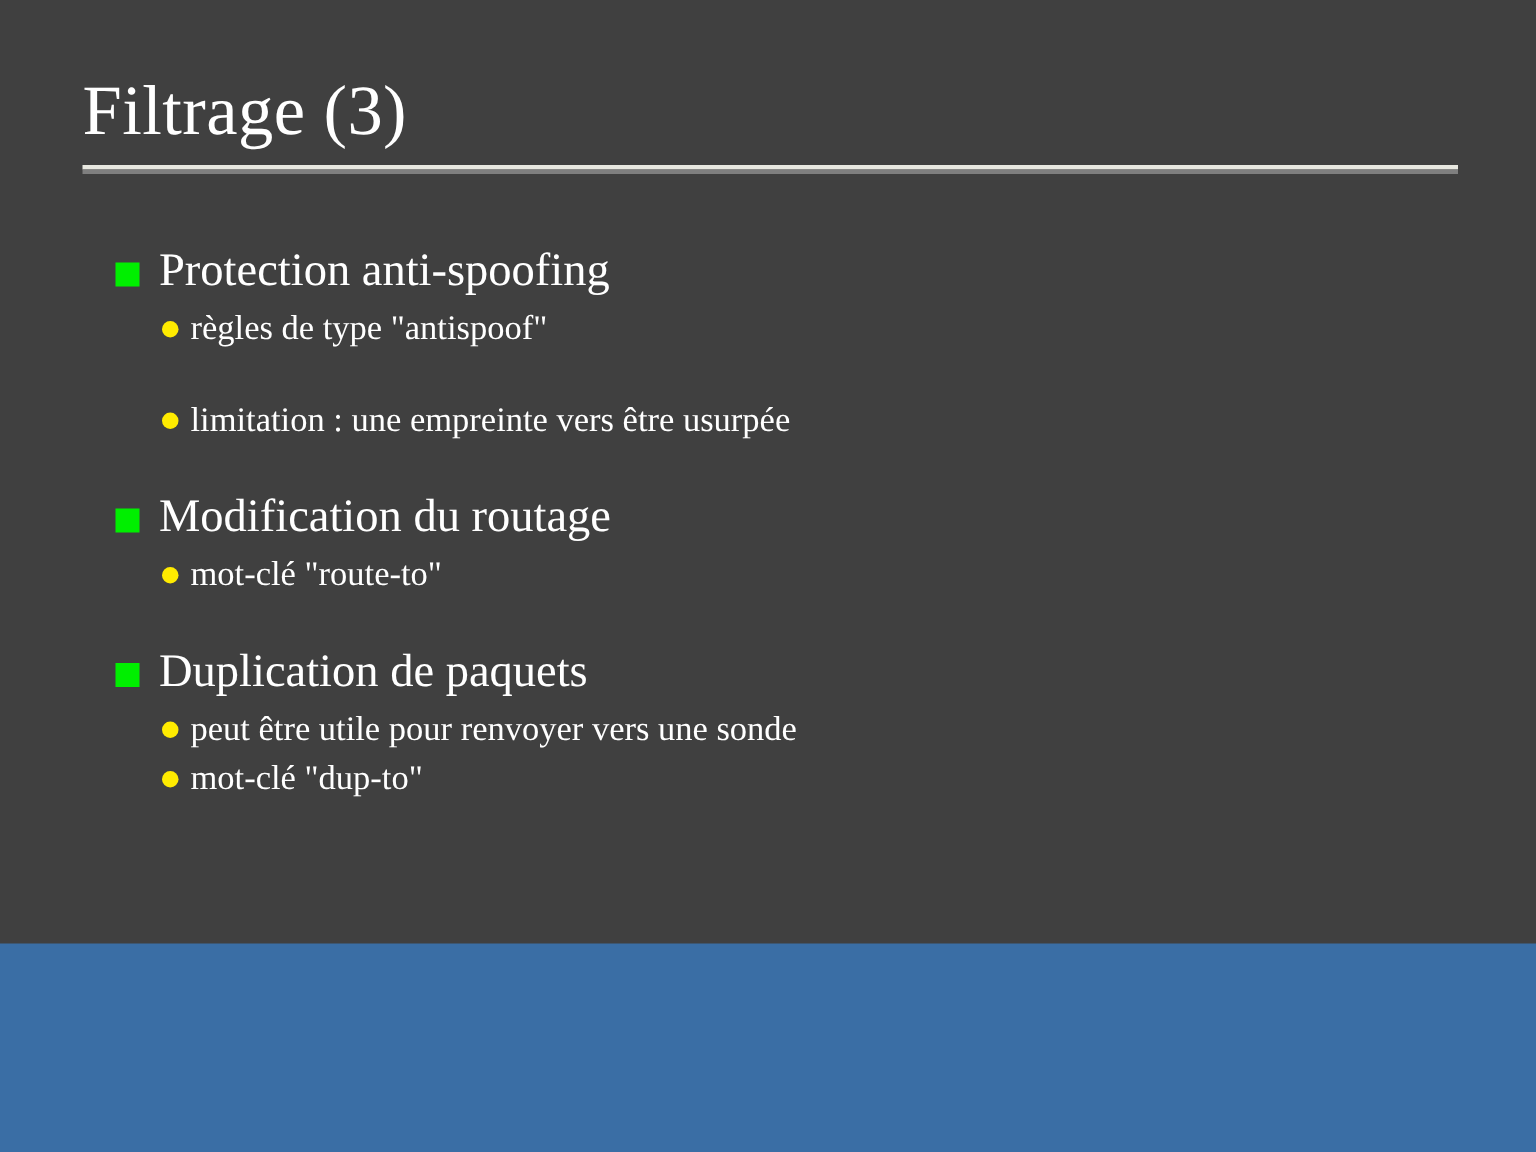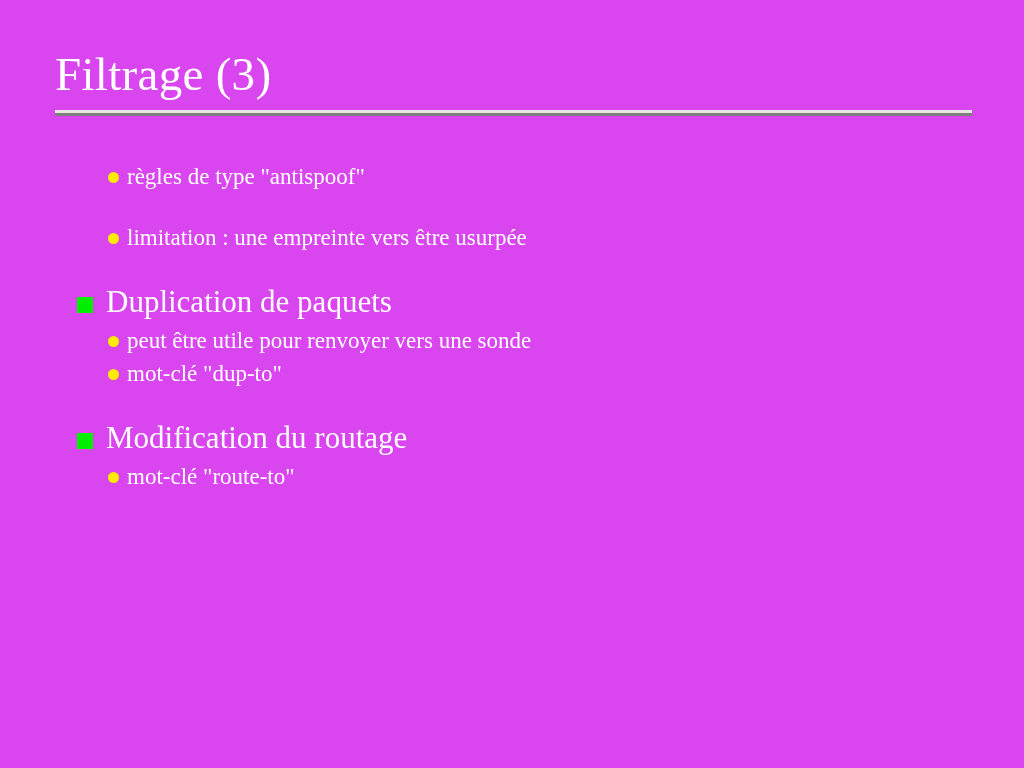--- a/index.html
+++ b/index.html
@@ -11,22 +11,22 @@
     height: 768px;
     overflow: hidden;
     background: #3a6ea5;
     font-family: "Liberation Serif", "DejaVu Serif", serif;
     -webkit-font-smoothing: antialiased;
   }
 
   #slide {
     position: relative;
     width: 1024px;
-    height: 768px;
-    background: #d946ef;
+    height: 629px;
+    background: #404040;
   }
 
   
   #title-block {
     position: absolute;
     left: 55px;
     top: 48px;
     width: 917px;
   }
   #slide-title {
@@ -128,53 +128,57 @@
   </div>
 
   <div id="title-rule">
     <div class="rule-light"></div>
     <div class="rule-shadow"></div>
   </div>
 
   <div id="body-block">
 
     <div class="group">
+      <div class="l1">
+        <span class="bullet-square"></span>
+        <span class="l1-text">Protection anti-spoofing</span>
+      </div>
       <div class="l2">
         <span class="bullet-dot"></span>
         <span class="l2-text">règles de type "antispoof"</span>
       </div>
     </div>
 
     <div class="group">
       <div class="l2">
         <span class="bullet-dot"></span>
         <span class="l2-text">limitation : une empreinte vers être usurpée</span>
+      </div>
+    </div>
+
+    <div class="group">
+      <div class="l1">
+        <span class="bullet-square"></span>
+        <span class="l1-text">Modification du routage</span>
+      </div>
+      <div class="l2">
+        <span class="bullet-dot"></span>
+        <span class="l2-text">mot-clé "route-to"</span>
       </div>
     </div>
 
     <div class="group">
       <div class="l1">
         <span class="bullet-square"></span>
         <span class="l1-text">Duplication de paquets</span>
       </div>
       <div class="l2">
         <span class="bullet-dot"></span>
         <span class="l2-text">peut être utile pour renvoyer vers une sonde</span>
       </div>
       <div class="l2">
         <span class="bullet-dot"></span>
         <span class="l2-text">mot-clé "dup-to"</span>
       </div>
     </div>
 
-    <div class="group">
-      <div class="l1">
-        <span class="bullet-square"></span>
-        <span class="l1-text">Modification du routage</span>
-      </div>
-      <div class="l2">
-        <span class="bullet-dot"></span>
-        <span class="l2-text">mot-clé "route-to"</span>
-      </div>
-    </div>
-
   </div>
 </div>
 
 </body></html>

